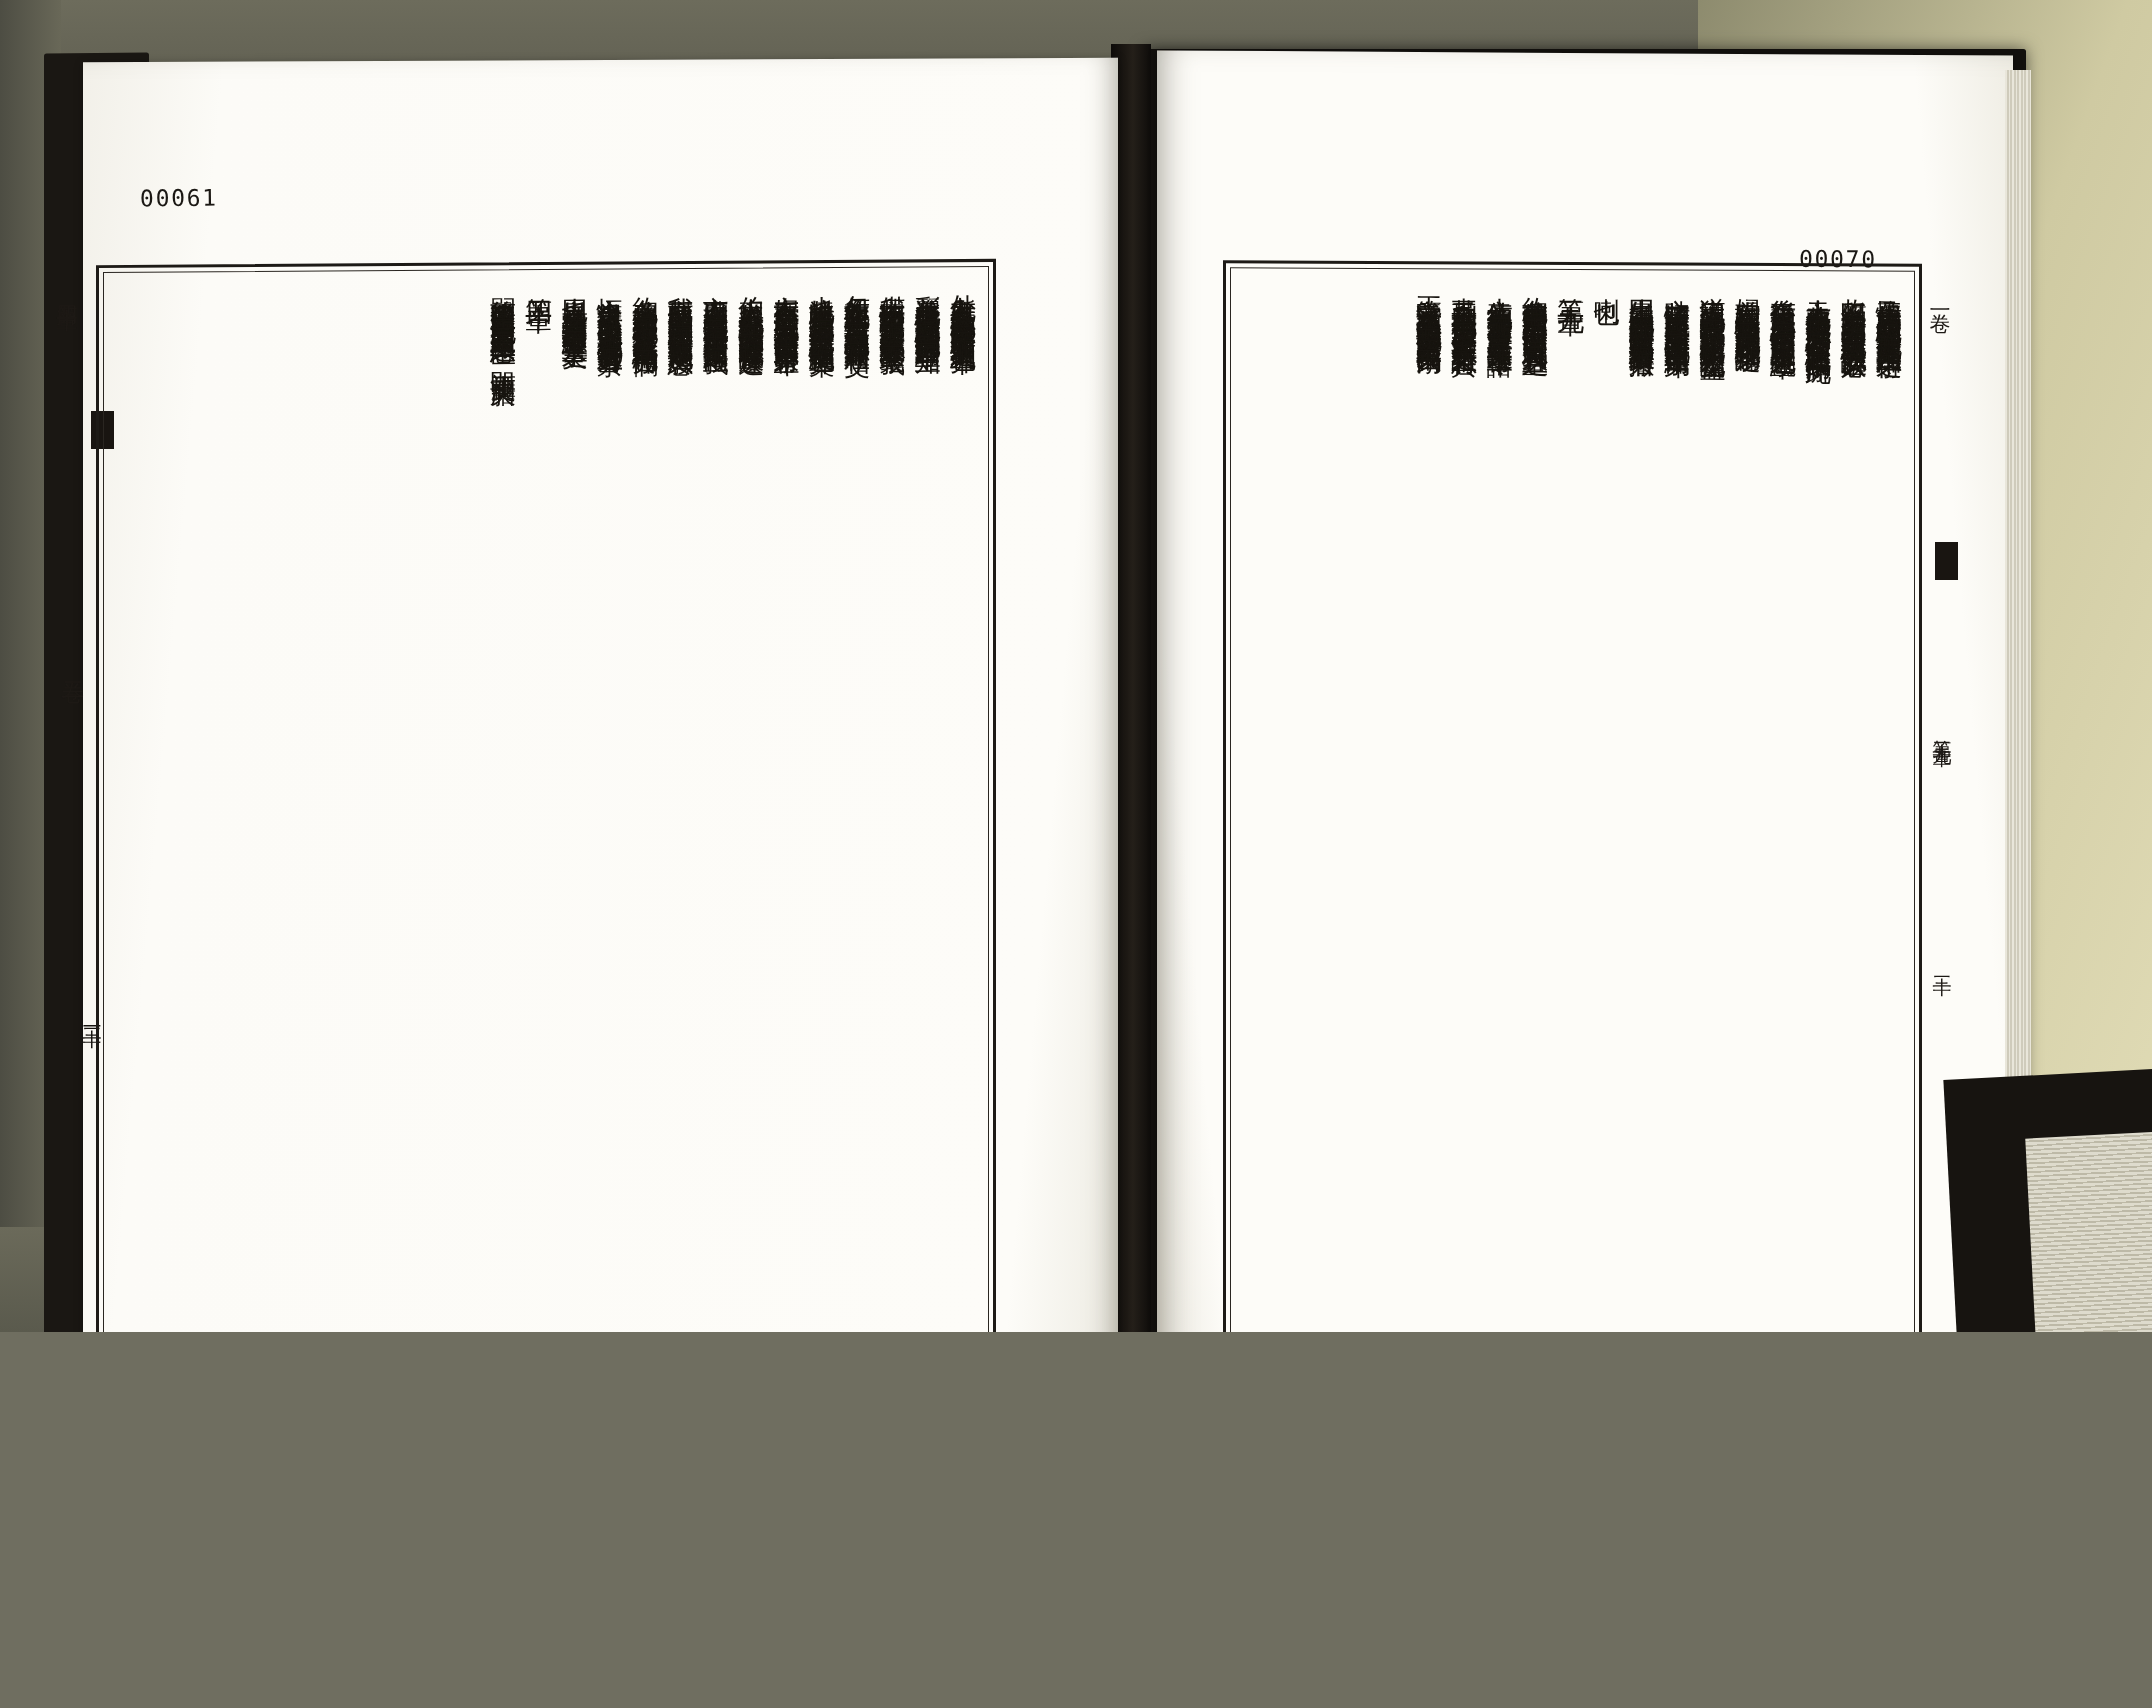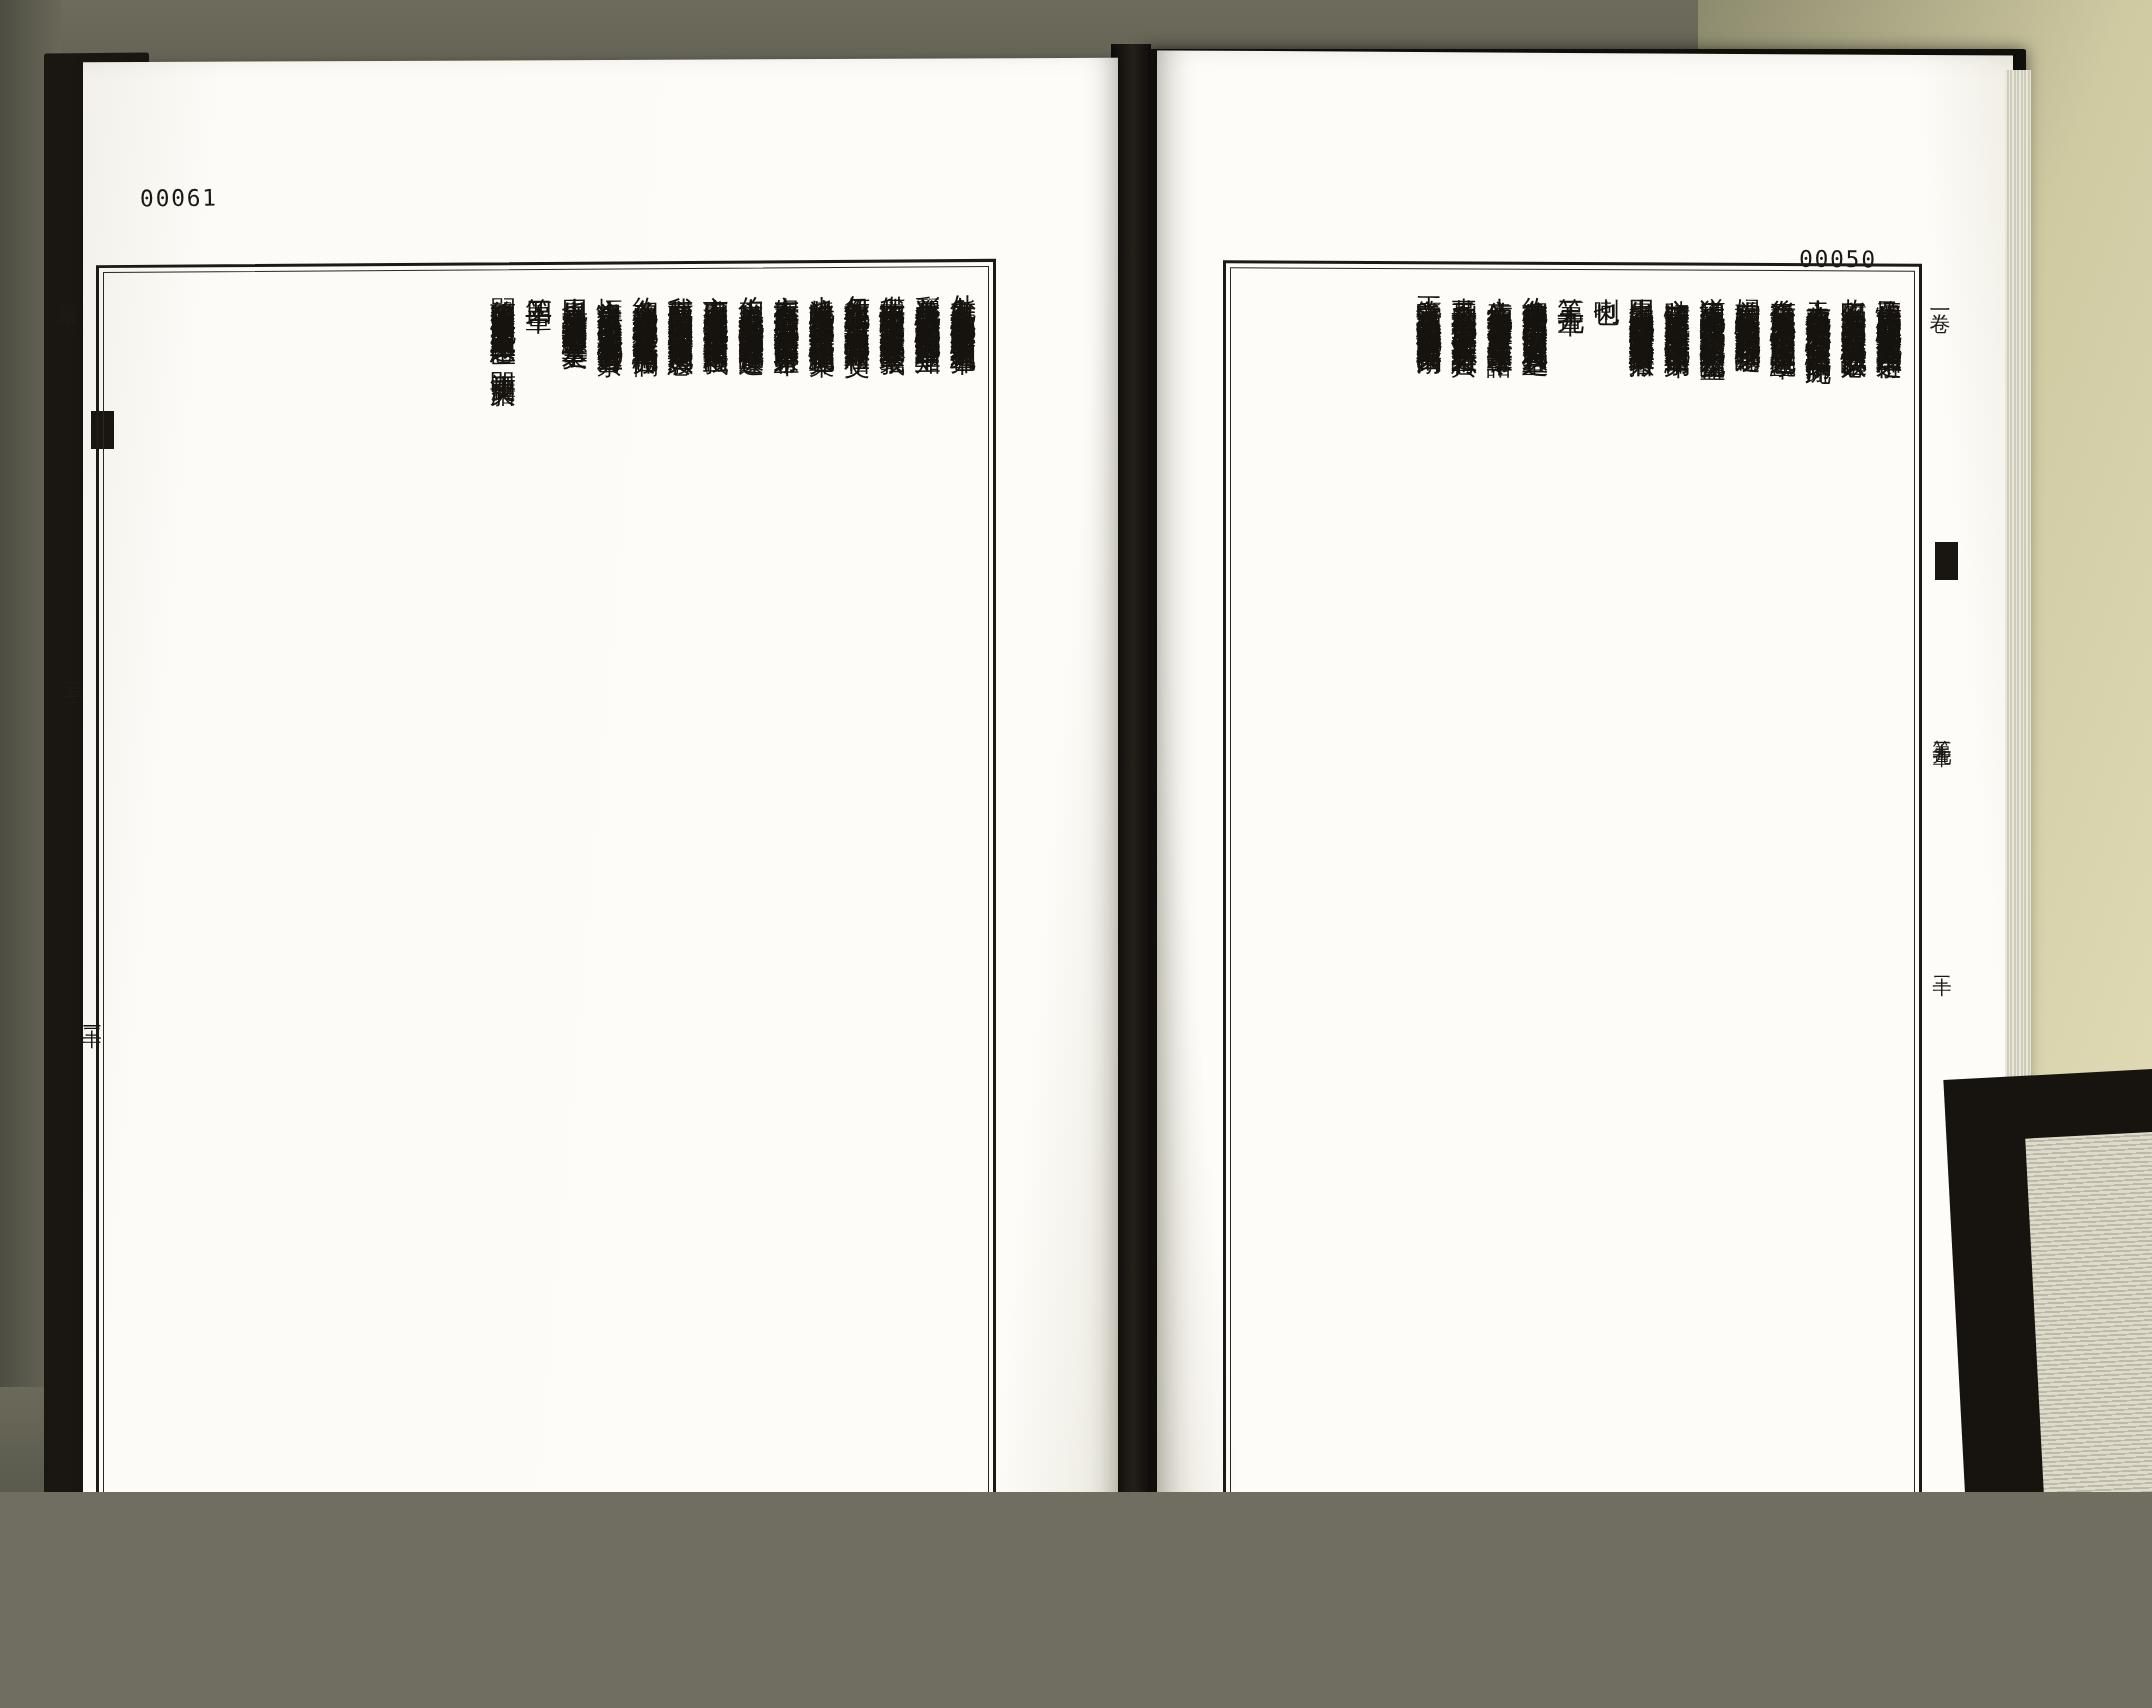--- a/index.html
+++ b/index.html
@@ -3,21 +3,21 @@
 <meta charset="utf-8">
 <style>
   html, body {
     margin: 0;
     padding: 0;
     background: #6f6e60;
   }
   #page {
     position: relative;
     width: 2152px;
-    height: 1492px;
+    height: 1332px;
     overflow: hidden;
     background: #71705f;
     font-family: "DejaVu Serif", serif;
   }
 
   
   .desk-top {
     position: absolute;
     left: 0; top: 0; width: 2152px; height: 105px;
     background: linear-gradient(180deg, #6d6c5c 0%, #5e5d50 100%);
@@ -217,21 +217,21 @@
     <div class="board board-right-outer"></div>
     <div class="board board-left-outer"></div>
     <div class="spine"></div>
     <div class="sheet sheet-left"></div>
     <div class="sheet sheet-right"></div>
     <div class="sheet sheet-stack-right"></div>
     <div class="edge-strip"></div>
   </div>
 
   <div class="stamp stamp-left">00061</div>
-  <div class="stamp stamp-right">00050</div>
+  <div class="stamp stamp-right">00070</div>
 
   <div class="side-col side-left-1">第四十章</div>
   <div class="side-col side-left-2">卷二</div>
   <div class="blackmark bm1"></div>
   <div class="caption-dark" style="left:80px; top:1013px;">三十一</div>
 
   <div class="frame frame-left">
     <div class="frame-inner-line"></div>
     <div class="cols">
       <div class="col">外九所有者主以全業交約色弗之手除所食之餅外自不知所有之物夫約色弗丰</div>

